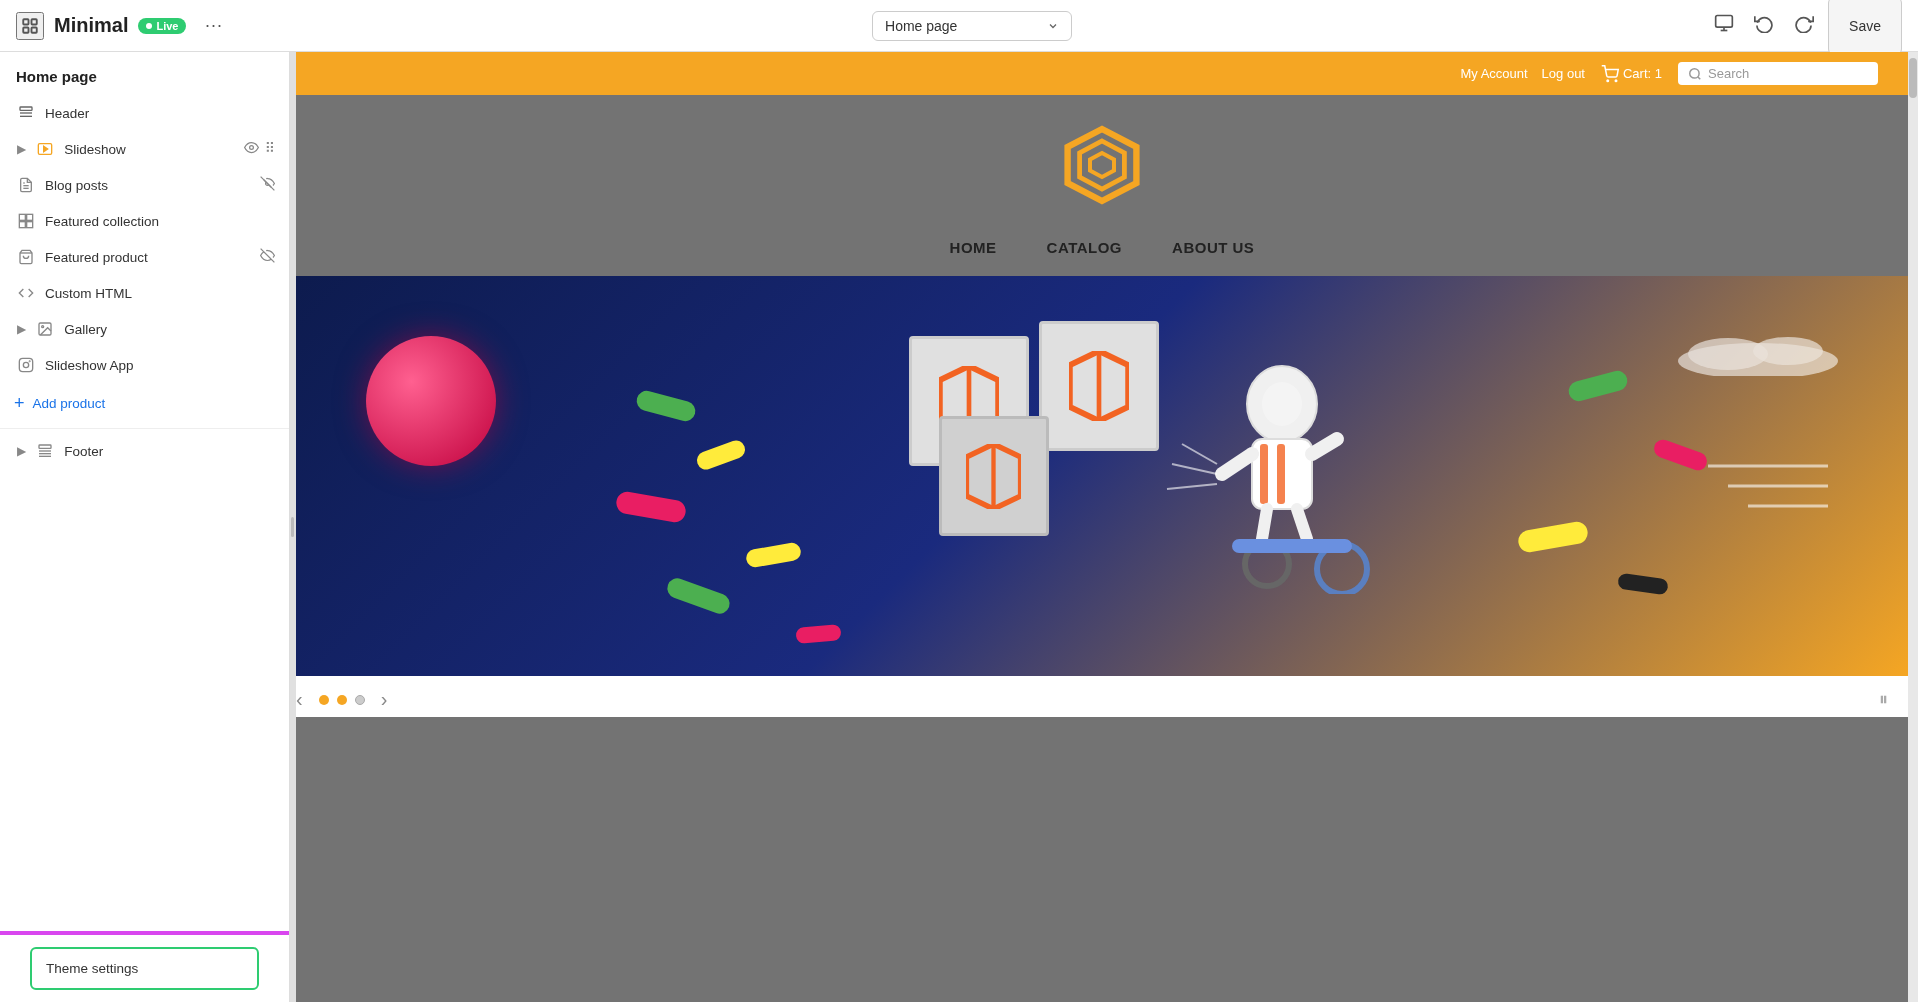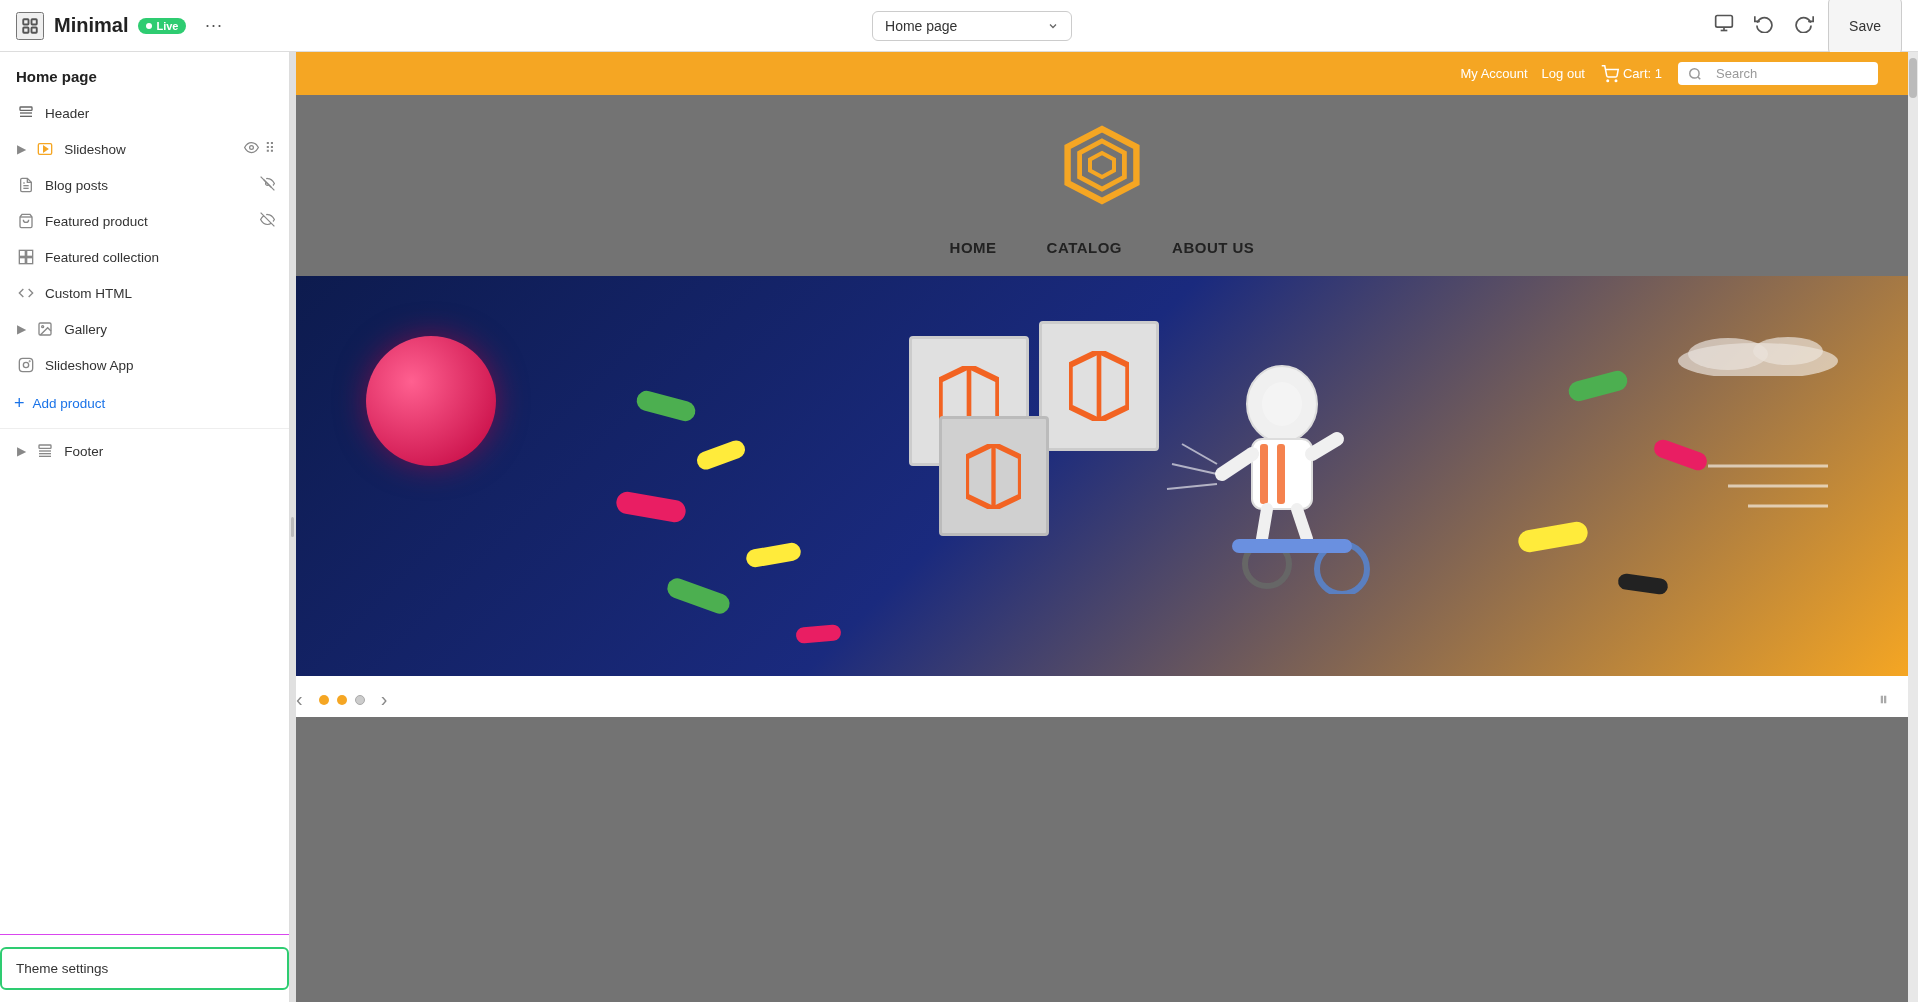--- a/index.html
+++ b/index.html
@@ -34,21 +34,21 @@
       display: flex; align-items: center; padding: 9px 14px; cursor: pointer;
       position: relative; gap: 10px; border-left: 3px solid transparent;
     }
     .sidebar-item .item-icon { width: 18px; height: 18px; display: flex; align-items: center; justify-content: center; flex-shrink: 0; }
     .sidebar-item .item-label { font-size: 13.5px; color: #333; flex: 1; }
     .sidebar-item .item-actions { display: flex; gap: 6px; margin-left: auto; }
     .sidebar-item .action-icon { color: #888; font-size: 14px; cursor: pointer; }
     .sidebar-item .chevron { color: #888; font-size: 12px; }
     .add-section-btn { display: flex; align-items: center; gap: 8px; padding: 10px 14px; cursor: pointer; color: #1a73e8; font-size: 13.5px; font-weight: 500; }
     .section-divider { height: 1px; background: #eee; margin: 4px 0; }
-    .sidebar-footer { border-top: 1px solid #d946ef; padding: 12px 0; }
+    .sidebar-footer { border-top: 4px solid #d946ef; padding: 12px 30px; }
     .theme-settings-btn {
       display: block; width: 100%; padding: 12px 14px; background: #fff;
       border: 2px solid #2ecc71; border-radius: 6px; cursor: pointer;
       font-size: 13.5px; font-weight: 500; color: #333; text-align: left;
     }
 
     
     .resize-handle { width: 6px; background: #e0e0e0; cursor: col-resize; flex-shrink: 0; position: relative; }
     .resize-handle::after { content: ''; position: absolute; top: 50%; left: 1px; transform: translateY(-50%); width: 3px; height: 20px; background: #bbb; border-radius: 2px; }
 
@@ -61,21 +61,21 @@
     
     .store-preview { background: #737373; min-height: 100%; }
     .store-topbar {
       background: #f5a623; padding: 10px 30px; display: flex; align-items: center;
       justify-content: flex-end; gap: 16px;
     }
     .store-topbar-links { display: flex; gap: 14px; align-items: center; }
     .store-topbar-link { color: #fff; font-size: 13px; font-weight: 500; text-decoration: none; cursor: pointer; }
     .store-topbar-cart { display: flex; align-items: center; gap: 4px; color: #fff; font-size: 13px; font-weight: 500; cursor: pointer; }
     .cart-icon-svg { width: 18px; height: 18px; }
-    .store-search { display: flex; align-items: center; background: #fff; border-radius: 4px; padding: 4px 10px; gap: 14px; min-width: 200px; }
+    .store-search { display: flex; align-items: center; background: #fff; border-radius: 4px; padding: 4px 10px; gap: 6px; min-width: 200px; }
     .search-icon-svg { width: 14px; height: 14px; color: #999; }
     .search-input-fake { font-size: 13px; color: #999; }
 
     .store-logo-area { display: flex; justify-content: center; padding: 30px 0 20px; }
     .logo-hex { width: 80px; height: 80px; }
 
     .store-nav { display: flex; justify-content: center; gap: 50px; padding: 14px 0 20px; border-bottom: none; }
     .store-nav-item { font-size: 15px; font-weight: 600; color: #222; cursor: pointer; letter-spacing: 0.5px; }
 
     .store-banner { width: 100%; height: 400px; background: linear-gradient(135deg, #1a1a4e 0%, #2a2a7e 40%, #f5a623 100%); position: relative; overflow: hidden; display: flex; align-items: center; justify-content: center; }
@@ -199,52 +199,52 @@
                 <path d="M9.9 4.24A9.12 9.12 0 0 1 12 4c7 0 11 8 11 8a18.5 18.5 0 0 1-2.16 3.19m-6.72-1.07a3 3 0 1 1-4.24-4.24"></path>
               <line x1="1" y1="1" x2="23" y2="23"></line>
             </svg>
           </span>
         </span>
       </div>
 
       <div class="sidebar-item">
         <span class="item-icon">
           <svg width="16" height="16" viewBox="0 0 24 24" fill="none" stroke="#888" stroke-width="2">
+            <rect x="2" y="2" width="9" height="9"></rect>
+              <rect x="13" y="2" width="9" height="9"></rect>
+            <rect x="2" y="13" width="9" height="9"></rect>
+              <rect x="13" y="13" width="9" height="9"></rect>
+          </svg>
+        </span>
+        <span class="item-label">Featured collection</span>
+      </div>
+
+      <div class="sidebar-item">
+        <span class="item-icon">
+          <svg width="16" height="16" viewBox="0 0 24 24" fill="none" stroke="#888" stroke-width="2">
             <path d="M6 2L3 6v14a2 2 0 0 0 2 2h14a2 2 0 0 0 2-2V6l-3-4z"></path>
             <line x1="3" y1="6" x2="21" y2="6"></line>
               <path d="M16 10a4 4 0 0 1-8 0"></path>
           </svg>
         </span>
         <span class="item-label">Featured product</span>
         <span class="item-actions">
           <span class="action-icon">
             <svg width="15" height="15" viewBox="0 0 24 24" fill="none" stroke="currentColor" stroke-width="2">
               <line x1="1" y1="1" x2="23" y2="23"></line>
                 <path d="M17.94 17.94A10.07 10.07 0 0 1 12 20c-7 0-11-8-11-8a18.45 18.45 0 0 1 5.06-5.94"></path>
               <path d="M9.9 4.24A9.12 9.12 0 0 1 12 4c7 0 11 8 11 8a18.5 18.5 0 0 1-2.16 3.19"></path>
             </svg>
           </span>
         </span>
       </div>
 
       <div class="sidebar-item">
         <span class="item-icon">
           <svg width="16" height="16" viewBox="0 0 24 24" fill="none" stroke="#888" stroke-width="2">
-            <rect x="2" y="2" width="9" height="9"></rect>
-              <rect x="13" y="2" width="9" height="9"></rect>
-            <rect x="2" y="13" width="9" height="9"></rect>
-              <rect x="13" y="13" width="9" height="9"></rect>
-          </svg>
-        </span>
-        <span class="item-label">Featured collection</span>
-      </div>
-
-      <div class="sidebar-item">
-        <span class="item-icon">
-          <svg width="16" height="16" viewBox="0 0 24 24" fill="none" stroke="#888" stroke-width="2">
             <polyline points="16 18 22 12 16 6"></polyline>
               <polyline points="8 6 2 12 8 18"></polyline>
           </svg>
         </span>
         <span class="item-label">Custom HTML</span>
       </div>
 
       <div class="sidebar-item">
         <span class="chevron">▶</span>
         <span class="item-icon">

